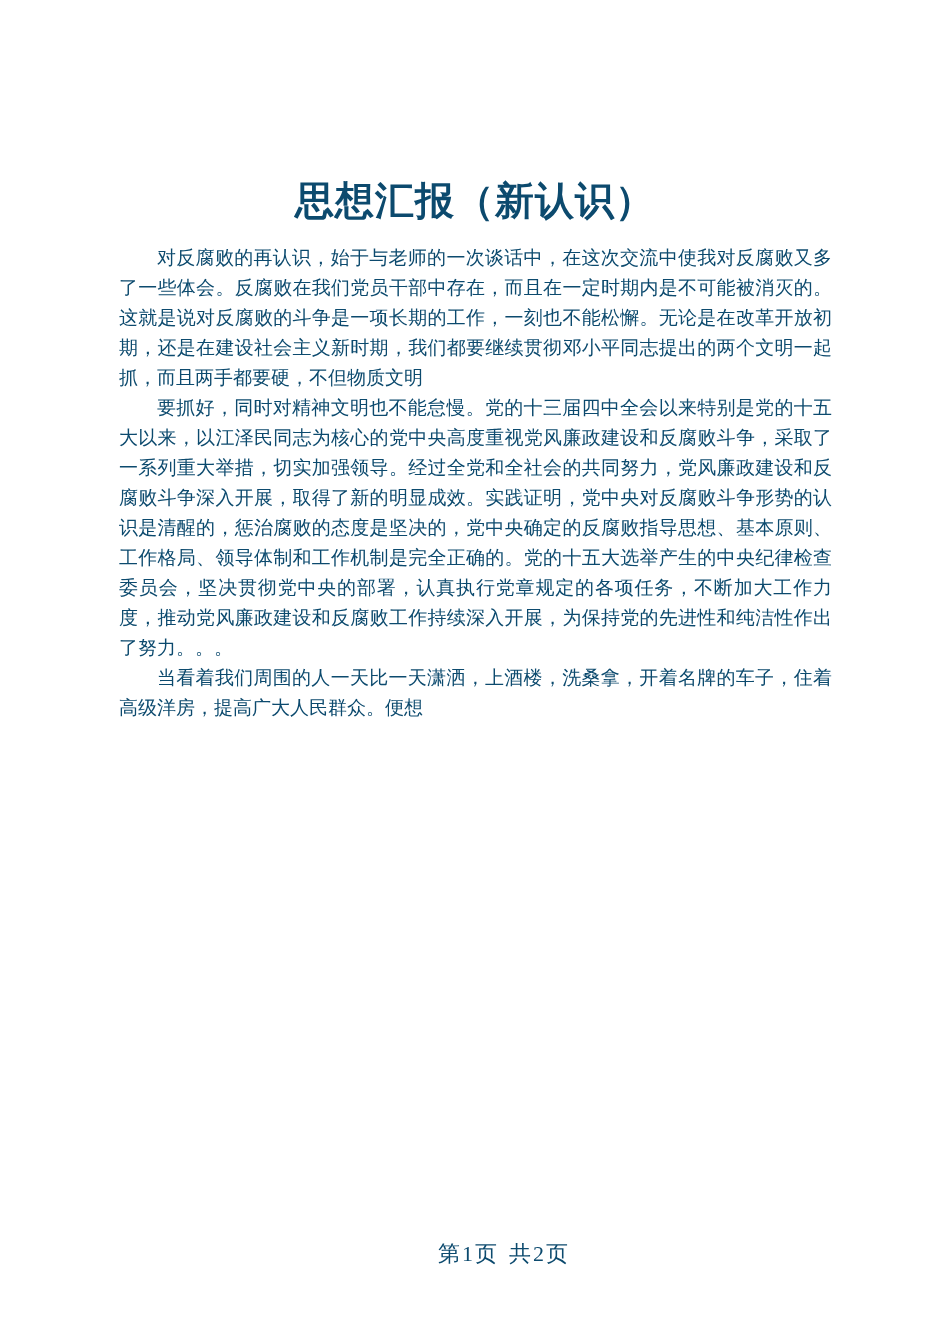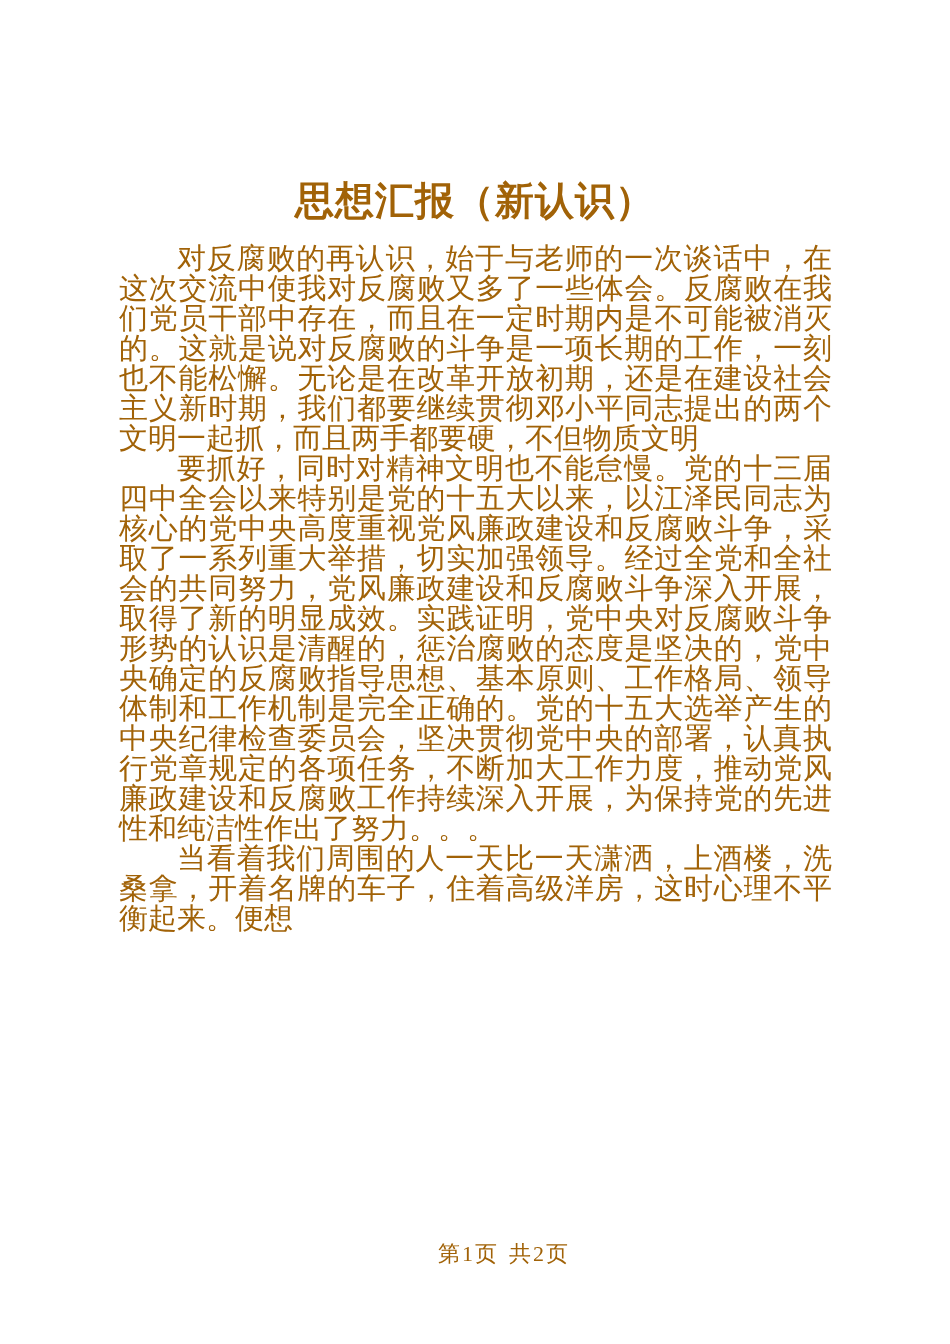--- a/index.html
+++ b/index.html
@@ -5,21 +5,21 @@
   html, body {
     margin: 0;
     padding: 0;
     background: #ffffff;
   }
   .page {
     position: relative;
     width: 950px;
     height: 1344px;
     background: #ffffff;
-    color: #a16207;
+    color: #0c4a6e;
     font-family: "Liberation Serif", "DejaVu Serif", serif;
     overflow: hidden;
   }
   .doc-title {
     position: absolute;
     top: 178px;
     left: 0;
     width: 100%;
     margin: 0;
     text-align: center;
@@ -32,21 +32,21 @@
   .doc-body {
     position: absolute;
     top: 243px;
     left: 119px;
     width: 713px;
   }
   .para {
     margin: 0;
     padding: 0;
     text-indent: 2em;
-    font-size: 29px;
+    font-size: 19px;
     line-height: 30px;
     text-align: justify;
     letter-spacing: 0;
     word-break: break-all;
     overflow-wrap: anywhere;
   }
   .page-footer {
     position: absolute;
     top: 1243px;
     left: 438px;
@@ -63,20 +63,20 @@
 </head>
 <body>
 
 <div class="page">
 
   <h1 class="doc-title">思想汇报（新认识）</h1>
 
   <div class="doc-body">
     <p class="para">对反腐败的再认识，始于与老师的一次谈话中，在这次交流中使我对反腐败又多了一些体会。反腐败在我们党员干部中存在，而且在一定时期内是不可能被消灭的。这就是说对反腐败的斗争是一项长期的工作，一刻也不能松懈。无论是在改革开放初期，还是在建设社会主义新时期，我们都要继续贯彻邓小平同志提出的两个文明一起抓，而且两手都要硬，不但物质文明</p>
     <p class="para">要抓好，同时对精神文明也不能怠慢。党的十三届四中全会以来特别是党的十五大以来，以江泽民同志为核心的党中央高度重视党风廉政建设和反腐败斗争，采取了一系列重大举措，切实加强领导。经过全党和全社会的共同努力，党风廉政建设和反腐败斗争深入开展，取得了新的明显成效。实践证明，党中央对反腐败斗争形势的认识是清醒的，惩治腐败的态度是坚决的，党中央确定的反腐败指导思想、基本原则、工作格局、领导体制和工作机制是完全正确的。党的十五大选举产生的中央纪律检查委员会，坚决贯彻党中央的部署，认真执行党章规定的各项任务，不断加大工作力度，推动党风廉政建设和反腐败工作持续深入开展，为保持党的先进性和纯洁性作出了努力。。。</p>
-    <p class="para">当看着我们周围的人一天比一天潇洒，上酒楼，洗桑拿，开着名牌的车子，住着高级洋房，这时心理不平衡起来。便想</p>
+    <p class="para">当看着我们周围的人一天比一天潇洒，上酒楼，洗桑拿，开着名牌的车子，住着高级洋房，提高广大人民群众。便想</p>
   </div>
 
   <div class="page-footer">
     <span>第1页</span><span class="footer-gap"></span><span>共2页</span>
   </div>
 
 </div>
 
 </body></html>

